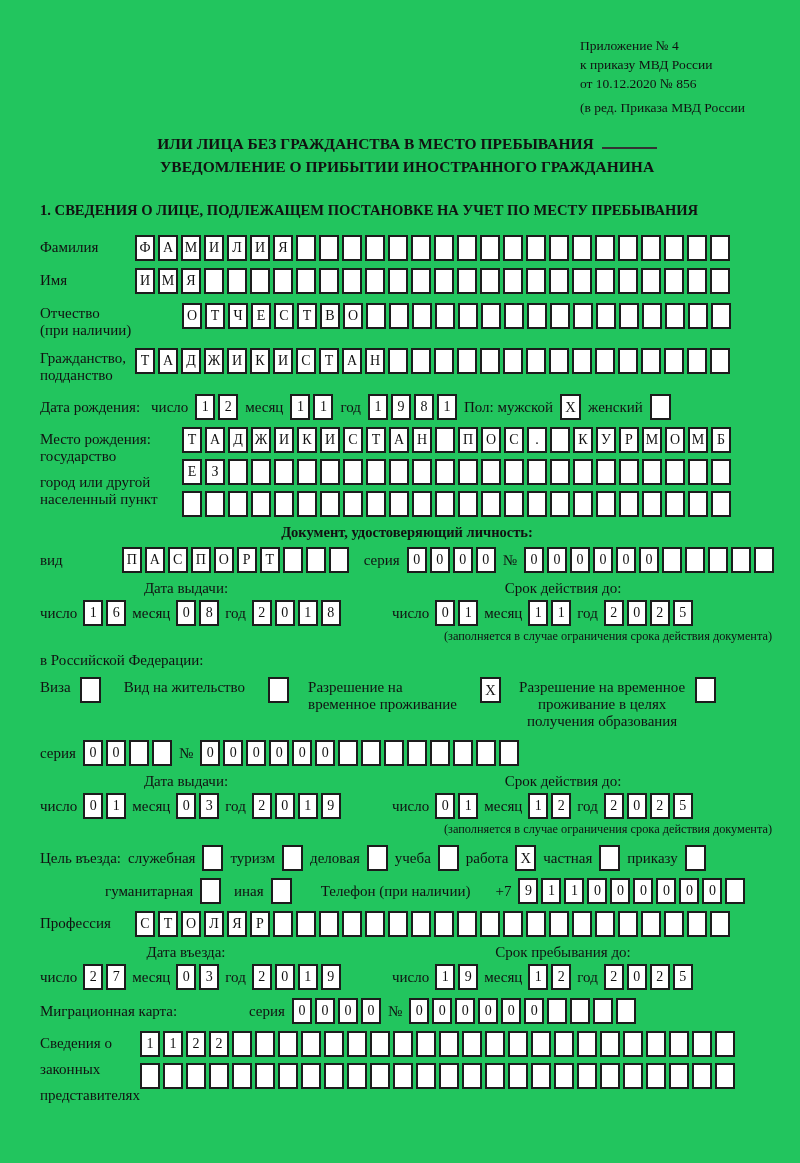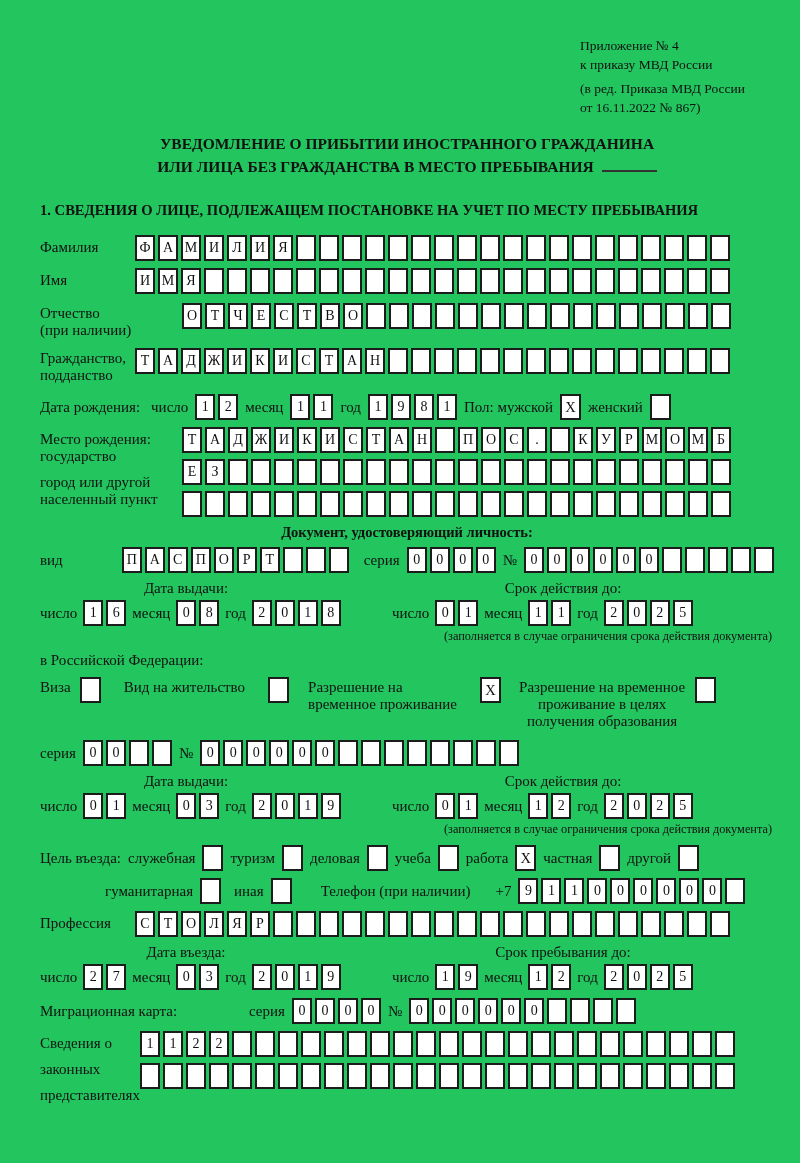--- a/index.html
+++ b/index.html
@@ -73,27 +73,27 @@
   .indent { margin-left: 65px; }
 </style>
 </head>
 <body>
 
 <div class="page">
 
   <div class="hdr-right">
     <div>Приложение № 4</div>
     <div>к приказу МВД России</div>
+    <div>от 10.12.2020 № 856</div>
     <div class="grp2">(в ред. Приказа МВД России</div>
-    <div>от 16.11.2022 № 867)</div>
   </div>
 
   <div class="title">
+    <div><span>ИЛИ ЛИЦА БЕЗ ГРАЖДАНСТВА В МЕСТО ПРЕБЫВАНИЯ</span><span class="blank-line"></span></div>
     <div>УВЕДОМЛЕНИЕ О ПРИБЫТИИ ИНОСТРАННОГО ГРАЖДАНИНА</div>
-    <div><span>ИЛИ ЛИЦА БЕЗ ГРАЖДАНСТВА В МЕСТО ПРЕБЫВАНИЯ</span><span class="blank-line"></span></div>
   </div>
 
   <div class="sec-heading">1. СВЕДЕНИЯ О ЛИЦЕ, ПОДЛЕЖАЩЕМ ПОСТАНОВКЕ НА УЧЕТ ПО МЕСТУ ПРЕБЫВАНИЯ</div>
 
   <div class="frow">
     <div class="flabel">Фамилия</div>
     <div class="cells">
         <span class="cell">Ф</span>
         <span class="cell">А</span>
         <span class="cell">М</span>
@@ -519,21 +519,21 @@
     <span class="lbl">туризм</span>
     <span class="chk"></span>
     <span class="lbl">деловая</span>
     <span class="chk"></span>
     <span class="lbl">учеба</span>
     <span class="chk"></span>
     <span class="lbl">работа</span>
     <span class="chk">X</span>
     <span class="lbl">частная</span>
     <span class="chk"></span>
-    <span class="lbl">другой</span>
+    <span class="lbl">приказу</span>
     <span class="chk"></span>
   </div>
 
   <div class="inline-row indent">
     <span class="lbl">гуманитарная</span>
     <span class="chk"></span>
     <span class="lbl" style="margin-left:6px">иная</span>
     <span class="chk"></span>
     <span class="lbl" style="margin-left:22px">Телефон (при наличии)</span>
     <span class="lbl" style="margin-left:18px">+7</span>

